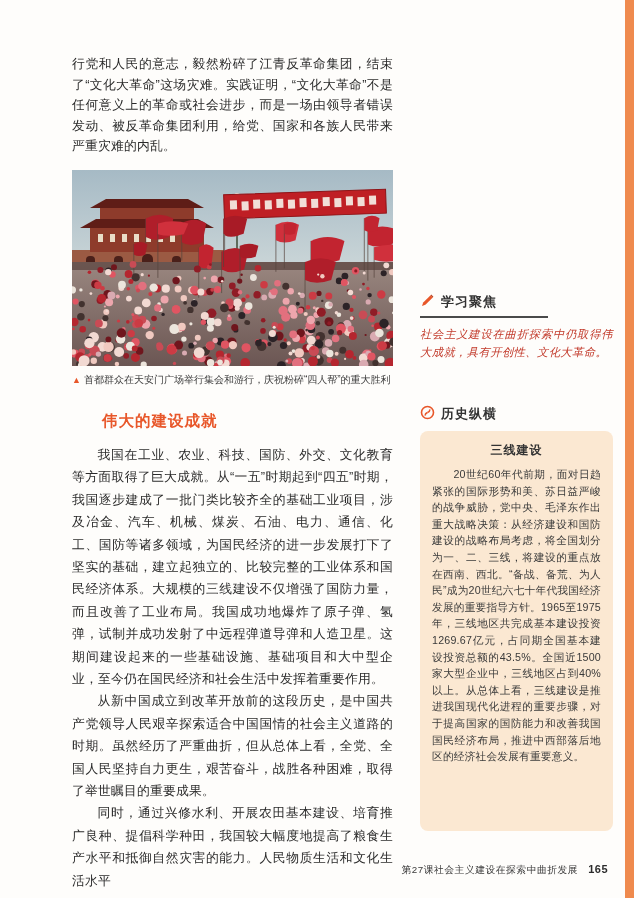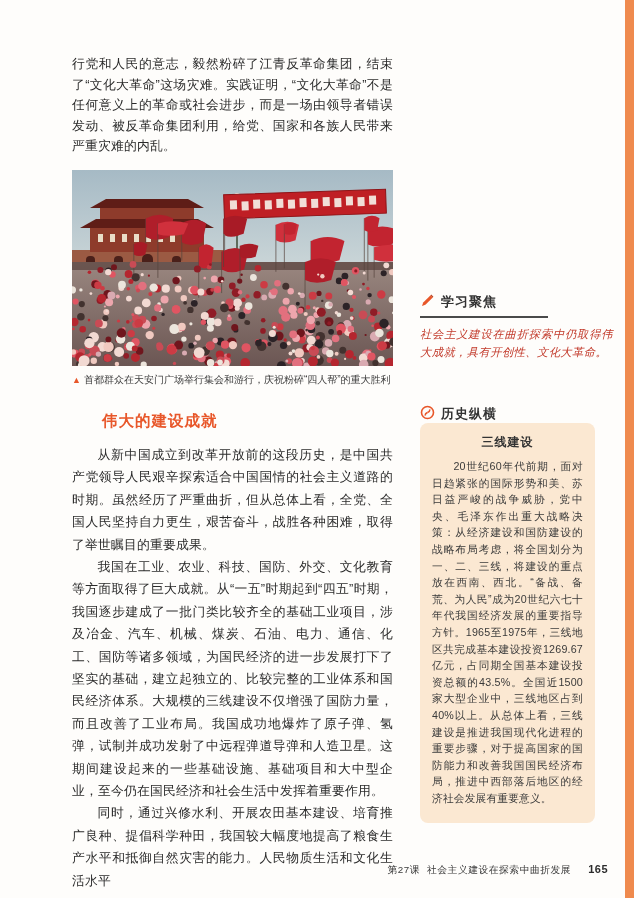--- a/index.html
+++ b/index.html
@@ -56,40 +56,40 @@
     width:128px; height:2px; background:#4a4a4a; margin:5px 0 8px 0;
   }
   .focus-text {
     font-size:11.3px; line-height:17.6px; color:#c23a2b;
     font-style:italic; text-align:justify; letter-spacing:0.4px;
   }
   .side-icon { width:15px; height:15px; display:inline-block; }
   .side-icon svg { display:block; }
 
   .perspective-box {
-    position:absolute; left:420px; top:405px; width:175px;
+    position:absolute; left:420px; top:405px; width:193px;
   }
   .persp-body {
-    background:#fbe8d2; border-radius:8px;
+    margin-top:8px; background:#fbe8d2; border-radius:8px;
     padding:11px 12px 12px 12px; min-height:400px;
   }
   .persp-box-title {
     text-align:center; font-size:12px; font-weight:bold; color:#333;
     margin-bottom:7px; letter-spacing:1px;
   }
   .persp-text {
     font-size:10.7px; line-height:16.6px; color:#3a3a3a;
     text-align:justify; text-indent:2em; letter-spacing:0.2px;
   }
 
   
   .footer {
     position:absolute; right:26px; top:863px;
     font-size:9.8px; color:#3a3a3a; letter-spacing:0.5px;
-    display:flex; align-items:baseline; gap:7px;
+    display:flex; align-items:baseline; 
   }
   .footer .page-num { font-weight:bold; font-size:11px; color:#2c2c2c; margin-left:10px; }
 </style>
 </head>
 <body>
 
 <div class="page">
 
   <div class="edge-strip"></div>
 
@@ -619,22 +619,22 @@
             </g>
         </svg>
       </div>
       <figcaption class="caption">
         <span class="cap-marker">▲</span><span>首都群众在天安门广场举行集会和游行，庆祝粉碎“四人帮”的重大胜利</span>
       </figcaption>
     </figure>
 
     <h2 class="section-heading">伟大的建设成就</h2>
 
+    <p class="body-text after-head indent">我国在工业、农业、科技、国防、外交、文化教育等方面取得了巨大成就。从“一五”时期起到“四五”时期，我国逐步建成了一批门类比较齐全的基础工业项目，涉及冶金、汽车、机械、煤炭、石油、电力、通信、化工、国防等诸多领域，为国民经济的进一步发展打下了坚实的基础，建立起独立的、比较完整的工业体系和国民经济体系。大规模的三线建设不仅增强了国防力量，而且改善了工业布局。我国成功地爆炸了原子弹、氢弹，试制并成功发射了中远程弹道导弹和人造卫星。这期间建设起来的一些基础设施、基础项目和大中型企业，至今仍在国民经济和社会生活中发挥着重要作用。</p>
     <p class="body-text after-head indent">从新中国成立到改革开放前的这段历史，是中国共产党领导人民艰辛探索适合中国国情的社会主义道路的时期。虽然经历了严重曲折，但从总体上看，全党、全国人民坚持自力更生，艰苦奋斗，战胜各种困难，取得了举世瞩目的重要成果。</p>
-    <p class="body-text after-head indent">我国在工业、农业、科技、国防、外交、文化教育等方面取得了巨大成就。从“一五”时期起到“四五”时期，我国逐步建成了一批门类比较齐全的基础工业项目，涉及冶金、汽车、机械、煤炭、石油、电力、通信、化工、国防等诸多领域，为国民经济的进一步发展打下了坚实的基础，建立起独立的、比较完整的工业体系和国民经济体系。大规模的三线建设不仅增强了国防力量，而且改善了工业布局。我国成功地爆炸了原子弹、氢弹，试制并成功发射了中远程弹道导弹和人造卫星。这期间建设起来的一些基础设施、基础项目和大中型企业，至今仍在国民经济和社会生活中发挥着重要作用。</p>
     <p class="body-text after-head indent">同时，通过兴修水利、开展农田基本建设、培育推广良种、提倡科学种田，我国较大幅度地提高了粮食生产水平和抵御自然灾害的能力。人民物质生活和文化生活水平</p>
   </div>
 
   <section class="focus-box">
     <div class="side-header">
       <span class="side-icon">
         <svg viewBox="0 0 15 15" width="15" height="15">
           <path d="M2 13 L3.2 9.6 L10.6 2.2 L12.8 4.4 L5.4 11.8 Z" fill="#e8572a"></path>
           <path d="M11.2 1.6 L13.4 3.8 L12.8 4.4 L10.6 2.2 Z" fill="#b03a1a"></path>
         </svg>

